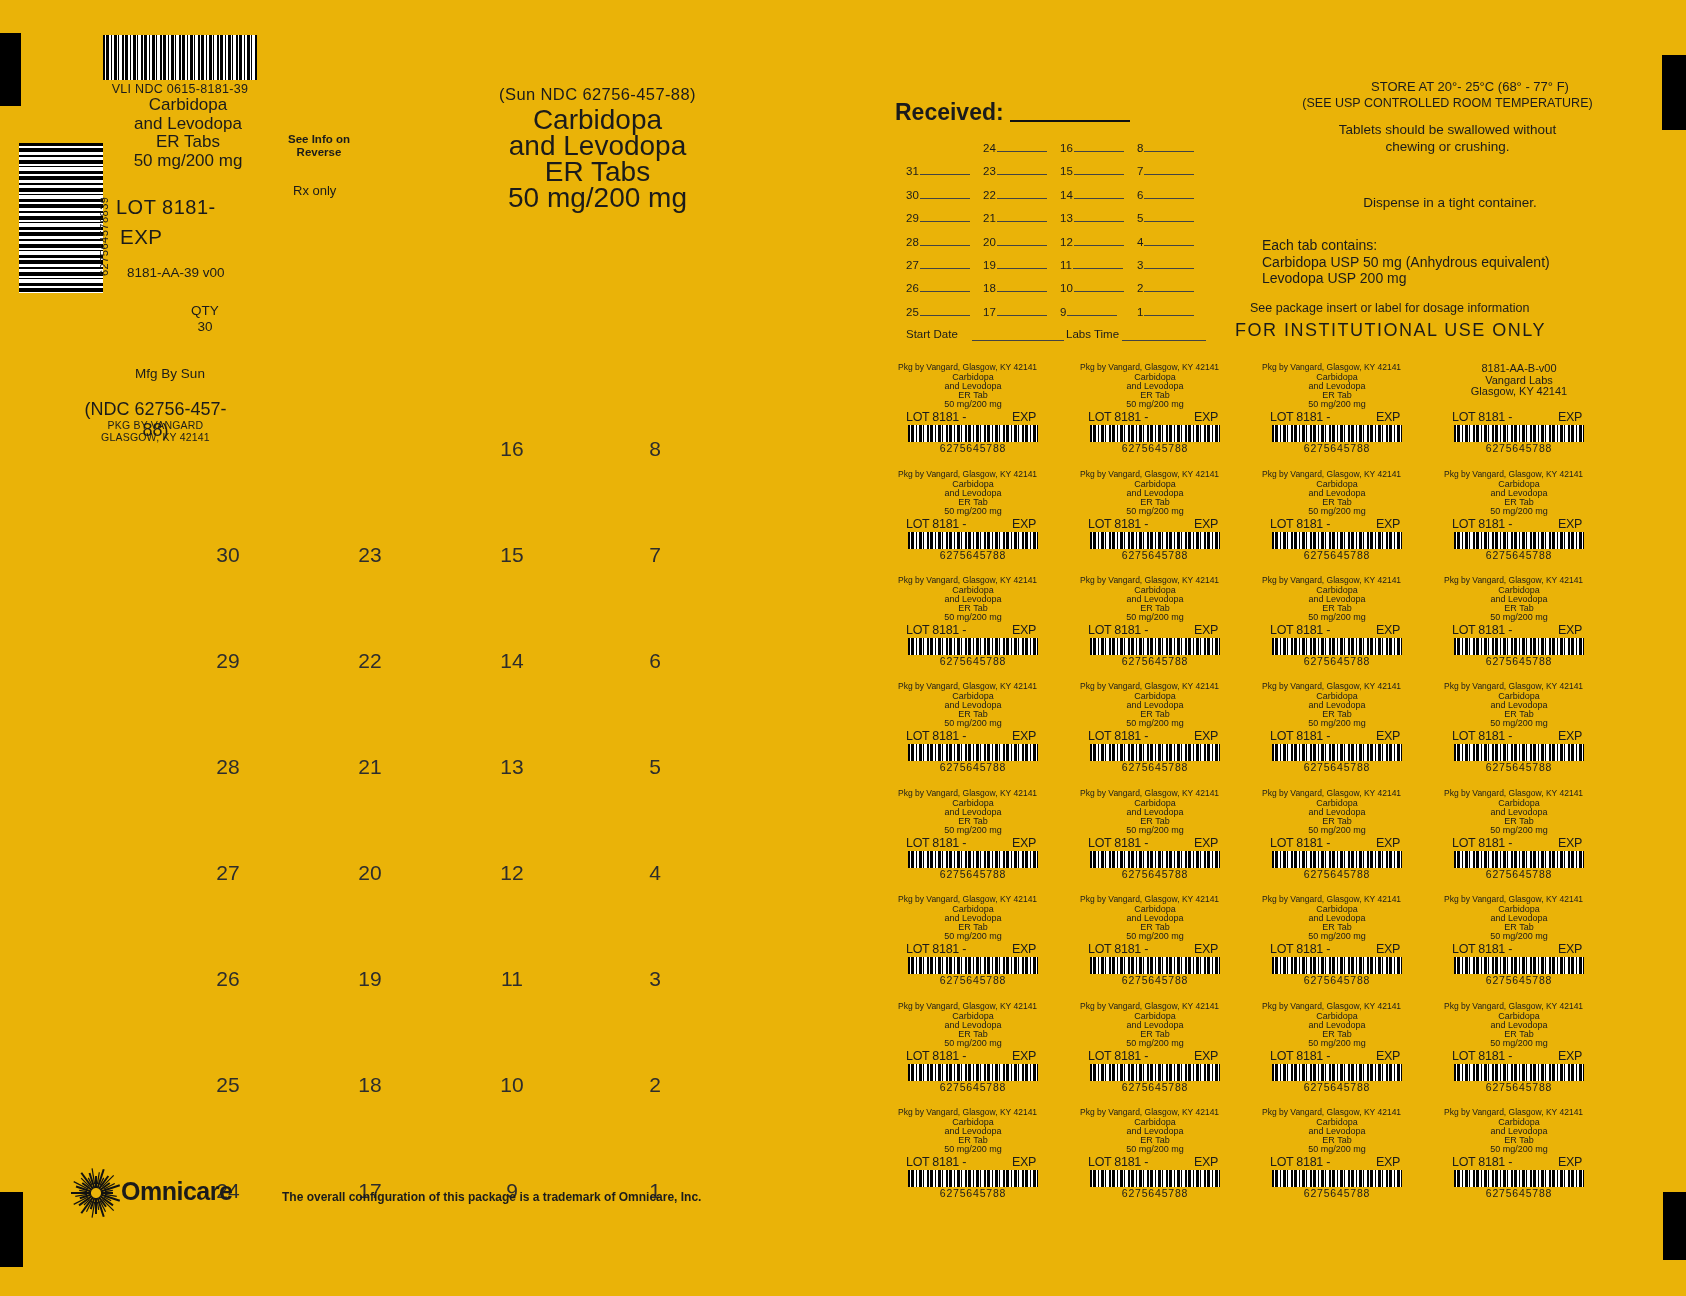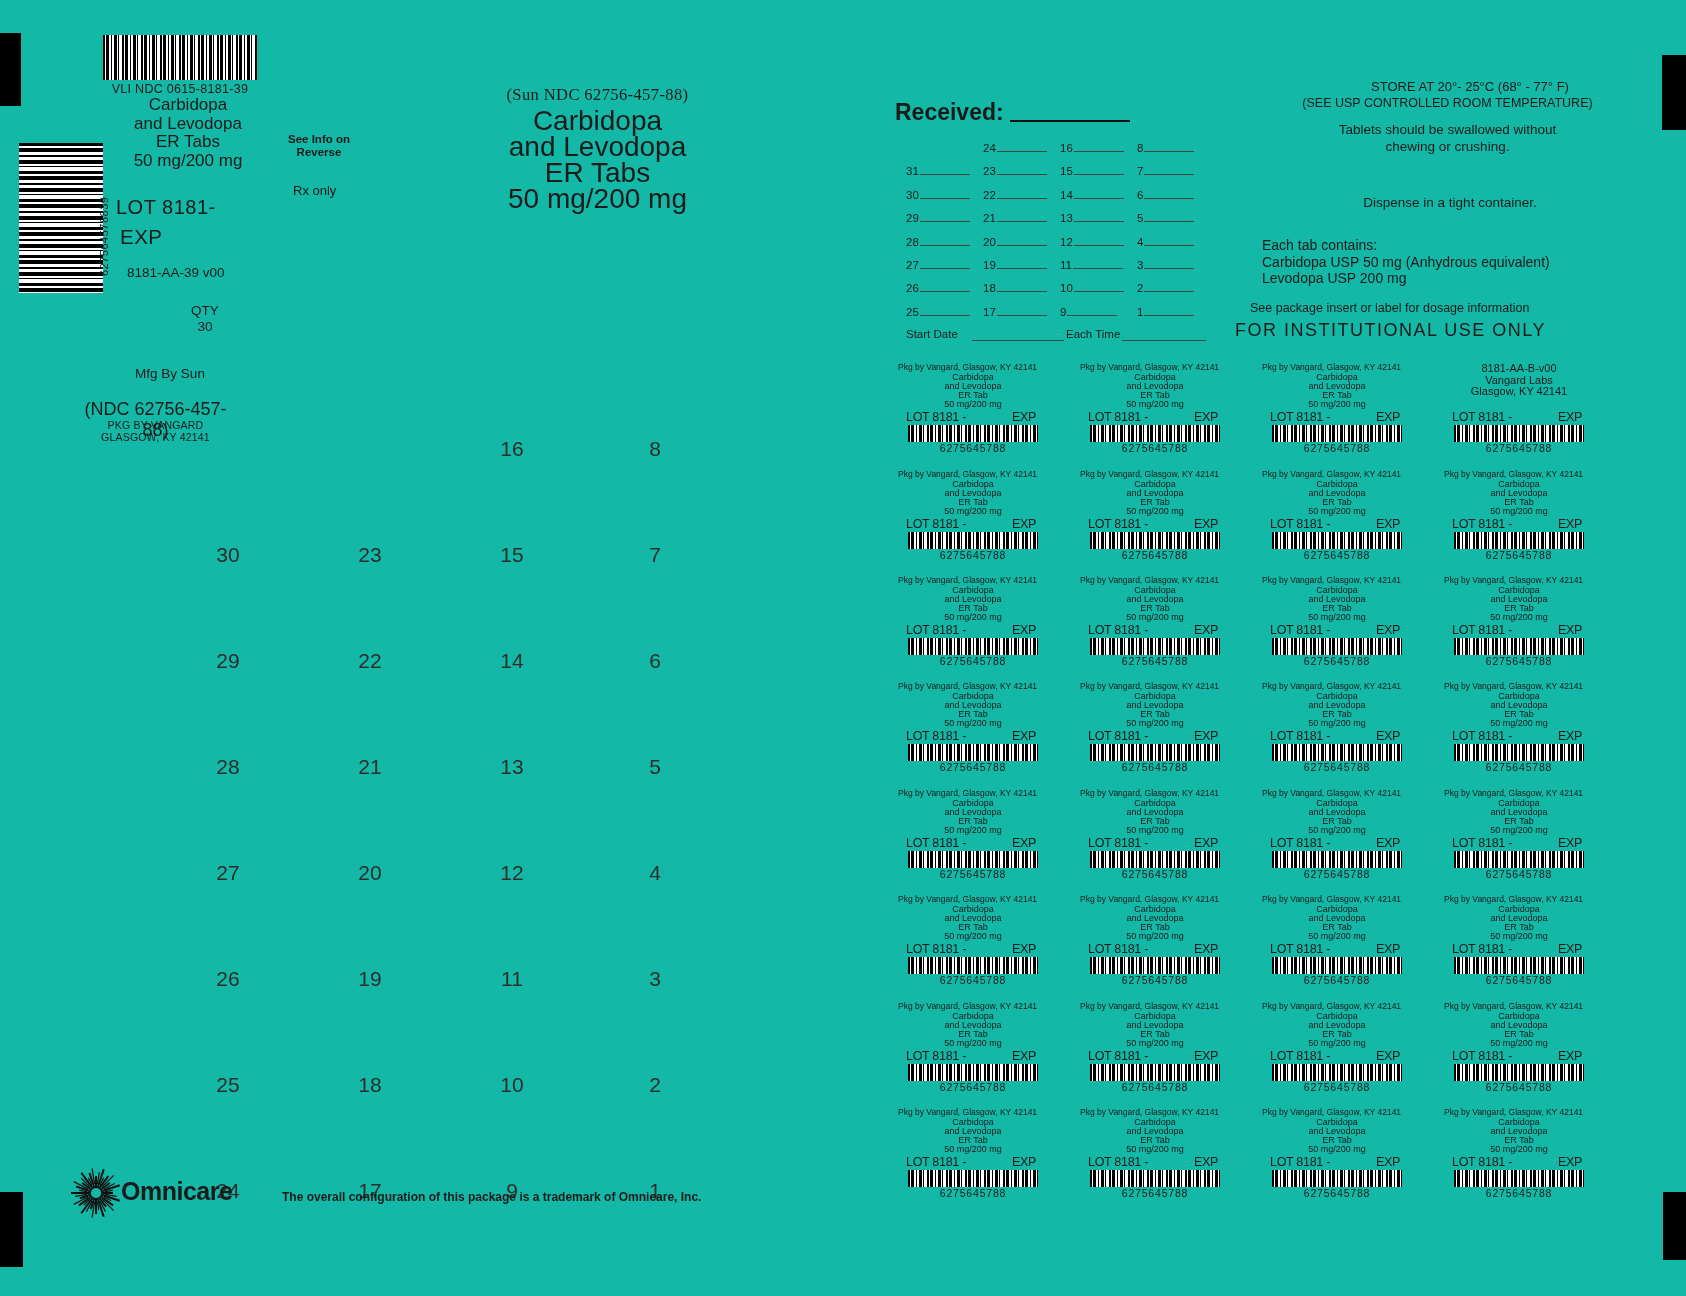--- a/index.html
+++ b/index.html
@@ -1,17 +1,17 @@
 <!DOCTYPE html>
 <html><head>
 <meta charset="utf-8">
 <style>
   html,body{margin:0;padding:0;background:#e8e8e8;}
   .page{
-    position:relative;width:1686px;height:1296px;background:#14b8a6;
+    position:relative;width:1686px;height:1296px;background:#eab308;
     font-family:"Liberation Sans", sans-serif;color:#1b1b1b;overflow:hidden;
   }
   .abs{position:absolute;}
   .c{text-align:center;}
   .corner-bar{position:absolute;background:#000;}
 
   
   .bc-v{background:repeating-linear-gradient(90deg,#000 0 2px,#fff 2px 3px,#000 3px 6px,#fff 6px 8px,#000 8px 9px,#fff 9px 11px,#000 11px 14px,#fff 14px 15px,#000 15px 16px,#fff 16px 19px);}
   .bc-h{background:repeating-linear-gradient(180deg,#000 0 3px,#fff 3px 5px,#000 5px 9px,#fff 9px 12px,#000 12px 14px,#fff 14px 17px,#000 17px 21px,#fff 21px 23px,#000 23px 24px,#fff 24px 28px);}
 
@@ -26,21 +26,21 @@
   .lot-big{left:116px;top:196px;font-size:20px;letter-spacing:.5px;}
   .exp-big{left:120px;top:225px;font-size:20.5px;letter-spacing:.5px;}
   .version{left:127px;top:265px;font-size:13.5px;}
   .qty{left:150px;top:303px;width:110px;font-size:13.5px;line-height:16px;}
   .mfg{left:115px;top:366px;width:110px;font-size:13.5px;}
   .ndc2{left:78px;top:399px;width:155px;font-size:18px;}
   .pkgby{left:83px;top:420px;width:145px;font-size:10.5px;line-height:11.5px;letter-spacing:.2px;}
 
   
   .center-title{left:460px;top:85px;width:275px;}
-  .center-title .ndc-line{font-size:16.5px;letter-spacing:.4px;margin-bottom:3px;font-family:Liberation Serif, serif;}
+  .center-title .ndc-line{font-size:16.5px;letter-spacing:.4px;margin-bottom:3px;}
   .center-title .big{font-size:28px;line-height:26px;}
 
   
   .received-title{left:895px;top:99px;font-size:23px;font-weight:bold;}
   .received-line{left:1010px;top:120px;width:120px;border-top:2px solid #111;}
   .rcell{position:absolute;font-size:11.5px;white-space:nowrap;}
   .rcell .blank{display:inline-block;width:50px;border-bottom:1.2px solid #444;height:11px;margin-left:1px;}
   .start-label{font-size:11.5px;}
   .start-blank{position:absolute;border-bottom:1.2px solid #444;height:12px;}
 
@@ -159,21 +159,21 @@
       <div class="rcell" style="left: 1060px; top: 280.4px;"><span>10</span><span class="blank"></span></div>
       <div class="rcell" style="left: 1137px; top: 280.4px;"><span>2</span><span class="blank"></span></div>
       <div class="rcell" style="left: 906px; top: 303.8px;"><span>25</span><span class="blank"></span></div>
       <div class="rcell" style="left: 983px; top: 303.8px;"><span>17</span><span class="blank"></span></div>
       <div class="rcell" style="left: 1060px; top: 303.8px;"><span>9</span><span class="blank"></span></div>
       <div class="rcell" style="left: 1137px; top: 303.8px;"><span>1</span><span class="blank"></span></div>
     </div>
 
   <span class="abs start-label" style="left:906px;top:328px;">Start Date</span>
   <span class="start-blank" style="left:972px;top:328px;width:92px;"></span>
-  <span class="abs start-label" style="left:1066px;top:328px;">Each Time</span>
+  <span class="abs start-label" style="left:1066px;top:328px;">Labs Time</span>
   <span class="start-blank" style="left:1122px;top:328px;width:84px;"></span>
 
   <div class="abs s1 c">STORE AT 20°- 25°C (68° - 77°  F)</div>
   <div class="abs s2 c">(SEE USP CONTROLLED ROOM TEMPERATURE)</div>
   <div class="abs sw1 c">Tablets should be swallowed without</div>
   <div class="abs sw2 c">chewing or crushing.</div>
   <div class="abs disp c">Dispense in a tight container.</div>
   <div class="abs each">Each tab contains:</div>
   <div class="abs cont1">Carbidopa USP 50 mg (Anhydrous equivalent)</div>
   <div class="abs cont2">Levodopa USP 200 mg</div>

